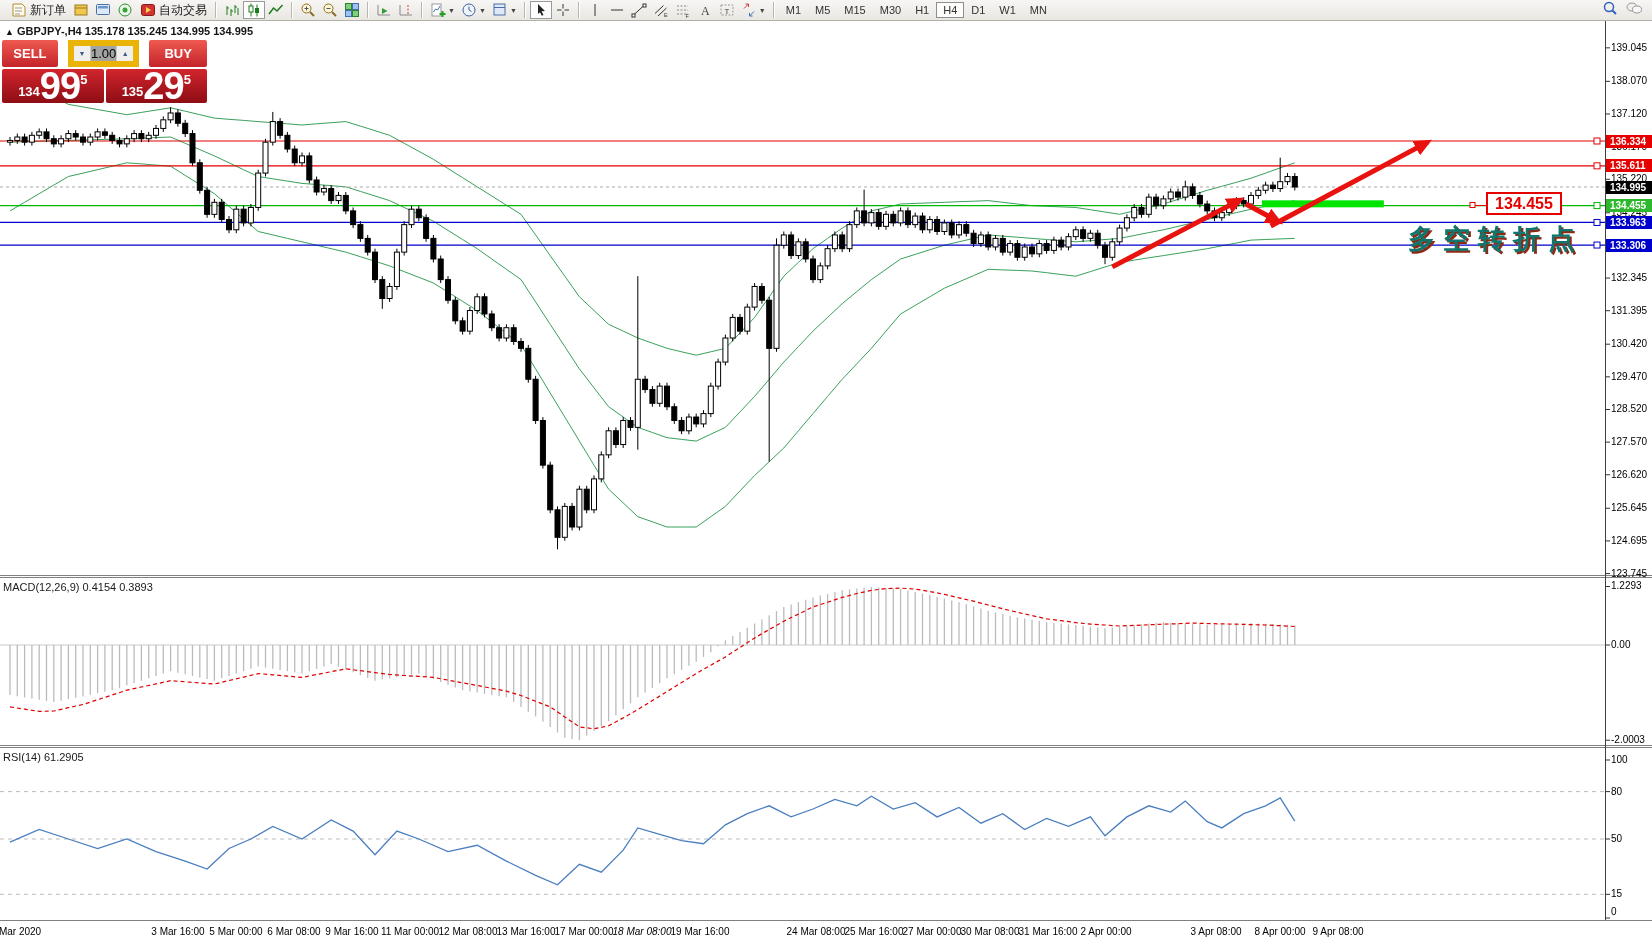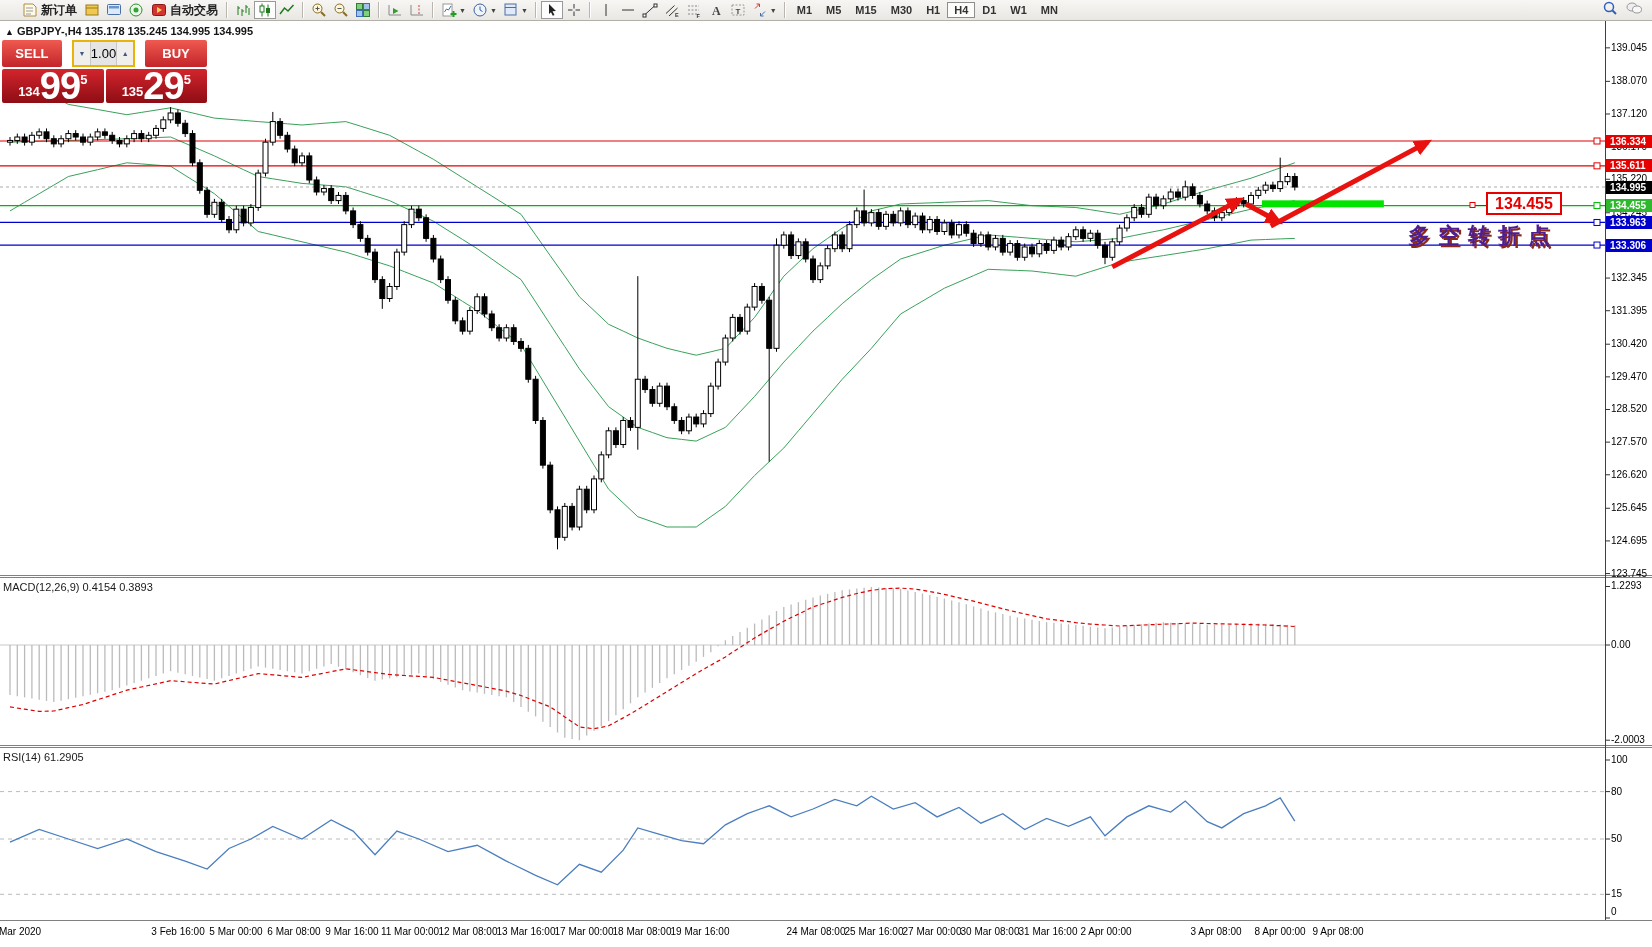--- a/index.html
+++ b/index.html
@@ -1,56 +1,56 @@
 <!DOCTYPE html>
 <html><head>
 <meta charset="utf-8">
 <style>
   html,body{margin:0;padding:0}
   body{width:1652px;height:947px;position:relative;overflow:hidden;background:#fff;
        font-family:"Liberation Sans","DejaVu Sans",sans-serif;}
   
   .toolbar{position:absolute;left:0;top:0;width:1652px;height:21px;box-sizing:border-box;
     background:linear-gradient(#f7f6f4,#e9e7e2);border-bottom:1px solid #b3b0aa;
-    display:flex;align-items:center;padding-left:18px;font-weight:bold;}
+    display:flex;align-items:center;padding-left:7px;}
   .tb-btn{display:flex;align-items:center;gap:3px;padding:1px 4px;height:18px;font-size:12px;color:#222;cursor:default;white-space:nowrap}
   .tb-icon{display:flex;align-items:center;padding:1px 3px}
   .tb-icon.active{background:#fdfdfd;border:1px solid #9a9a9a;padding:0 2px}
   .tb-icon svg{display:block}
   .tb-sep{width:1px;height:16px;background:#b9b6b0;border-right:1px solid #fff;margin:0 4px}
   .tb-dd{font-size:7px;color:#444;margin-left:2px}
   .tf{font-size:11px;color:#333;padding:2px 7px}
   .tf.active{background:#fcfcfb;border:1px solid #8e8e8e;padding:1px 6px}
   .tb-right{margin-left:auto;display:flex;gap:8px;padding-right:10px;align-items:center}
   
   .symbol-info{position:absolute;left:5px;top:25px;font-size:11px;font-weight:bold;color:#151515;z-index:6;white-space:nowrap}
   .symbol-info .arr{font-size:9px;margin-right:3px}
   
   .quote-panel{position:absolute;left:2px;top:40px;width:205px;z-index:7}
   .qp-row1{display:flex;height:27px;gap:10px}
   .qp-btn{width:60px;background:linear-gradient(#ef5a50,#c3242a);color:#fff;font-size:13px;font-weight:bold;
      display:flex;align-items:center;justify-content:center;border-radius:2px}
-  .qp-stepper{flex:1;display:flex;background:#e5e5e5;border:2px solid #eab308;box-sizing:border-box}
+  .qp-stepper{flex:1;display:flex;background:#a3a3a3;border:6px solid #eab308;box-sizing:border-box}
   .qp-step{width:16px;background:#f0efec;display:flex;align-items:center;justify-content:center;font-size:7px;color:#3a5a8a}
   .qp-step.l{border-right:1px solid #c8c8c8}.qp-step.r{border-left:1px solid #c8c8c8}
   .qp-vol{flex:1;font-size:13px;display:flex;align-items:center;justify-content:center;color:#000}
   .qp-row2{display:flex;gap:2px;margin-top:2px;height:34px}
   .qp-tile{flex:1;background:linear-gradient(#d2252d,#8e0d14);color:#fff;display:flex;align-items:flex-end;justify-content:center;border-radius:2px;padding-bottom:1px}
   .qp-small{font-size:13px;font-weight:bold;line-height:1;padding-bottom:4px}
   .qp-big{font-size:38px;font-weight:bold;line-height:.82;letter-spacing:-1px}
   .qp-sup{font-size:13px;font-weight:bold;line-height:1;align-self:flex-start;padding-top:4px}
   
   .axis-label{position:absolute;left:1611px;font-size:10px;color:#000;height:12px;line-height:12px;z-index:4;white-space:nowrap}
   .axis-chip{position:absolute;left:1606px;width:46px;font-size:10px;font-weight:bold;color:#fff;height:13px;line-height:13px;padding-left:4px;box-sizing:border-box;z-index:5;white-space:nowrap}
   .time-label{position:absolute;top:926px;transform:translateX(-50%);font-size:10px;color:#000;white-space:nowrap;z-index:4}
   .ind-label{position:absolute;font-size:11px;color:#1a1a1a;z-index:6;white-space:nowrap}
   
   .price-flag{position:absolute;left:1486px;top:192px;width:76px;height:23px;border:2px solid #e60000;background:#fff;
     color:#e60000;font-size:16px;font-weight:bold;display:flex;align-items:center;justify-content:center;box-sizing:border-box;z-index:8}
-  .cn-note{position:absolute;left:1408px;top:221px;font-size:22px;font-weight:bold;letter-spacing:8px;color:#4c1d95;
+  .cn-note{position:absolute;left:1408px;top:221px;font-size:27px;font-weight:bold;letter-spacing:8px;color:#0f766e;
     text-shadow:2px 2px 0 #8d2a16;white-space:nowrap;z-index:8;font-family:"Liberation Sans","DejaVu Sans",sans-serif}
   svg#chart-svg{position:absolute;left:0;top:21px;z-index:2}
 </style>
 </head>
 <body>
 
 <div class="toolbar" id="toolbar">
     <div class="tb-btn">
       <svg width="16" height="16" viewBox="0 0 16 16">
         <path d="M2 2h9l3 3v9H2z" fill="#fffbe8" stroke="#b08c3a"></path>
@@ -914,29 +914,29 @@
     <div class="axis-label" style="top: 906px;">0</div>
     <div class="axis-chip" style="top: 134.5px; background: rgb(230, 0, 0);">136.334</div>
     <div class="axis-chip" style="top: 159.342px; background: rgb(230, 0, 0);">135.611</div>
     <div class="axis-chip" style="top: 199.062px; background: rgb(46, 184, 46);">134.455</div>
     <div class="axis-chip" style="top: 215.968px; background: rgb(0, 0, 204);">133.963</div>
     <div class="axis-chip" style="top: 238.542px; background: rgb(0, 0, 204);">133.306</div>
     <div class="axis-chip" style="top: 180.508px; background: rgb(0, 0, 0);">134.995</div>
   </div>
 <div id="time-axis">
     <div class="time-label" style="left: 20px;">Mar 2020</div>
-    <div class="time-label" style="left: 178px;">3 Feb 16:00</div>
+    <div class="time-label" style="left: 178px;">3 Mar 16:00</div>
     <div class="time-label" style="left: 236px;">5 Mar 00:00</div>
     <div class="time-label" style="left: 294px;">6 Mar 08:00</div>
     <div class="time-label" style="left: 352px;">9 Mar 16:00</div>
     <div class="time-label" style="left: 410px;">11 Mar 00:00</div>
     <div class="time-label" style="left: 468px;">12 Mar 08:00</div>
     <div class="time-label" style="left: 526px;">13 Mar 16:00</div>
     <div class="time-label" style="left: 584px;">17 Mar 00:00</div>
-    <div class="time-label" style="left: 642px;">18 Mar 08:00</div>
+    <div class="time-label" style="left: 642px; font-style: italic;">18 Mar 08:00</div>
     <div class="time-label" style="left: 700px;">19 Mar 16:00</div>
     <div class="time-label" style="left: 758px; margin-top: 21px;">23 Mar 00:00</div>
     <div class="time-label" style="left: 816px;">24 Mar 08:00</div>
     <div class="time-label" style="left: 874px;">25 Mar 16:00</div>
     <div class="time-label" style="left: 932px;">27 Mar 00:00</div>
     <div class="time-label" style="left: 990px;">30 Mar 08:00</div>
     <div class="time-label" style="left: 1048px;">31 Mar 16:00</div>
     <div class="time-label" style="left: 1106px;">2 Apr 00:00</div>
     <div class="time-label" style="left: 1216px;">3 Apr 08:00</div>
     <div class="time-label" style="left: 1222px; margin-top: 24px;">6 Apr 16:00</div>

